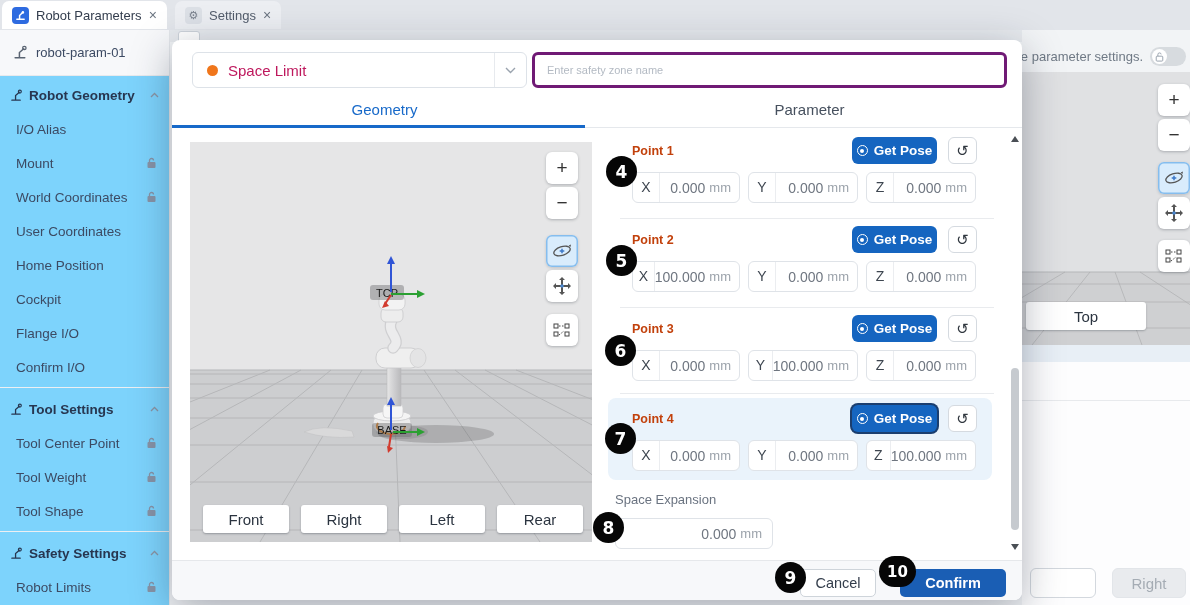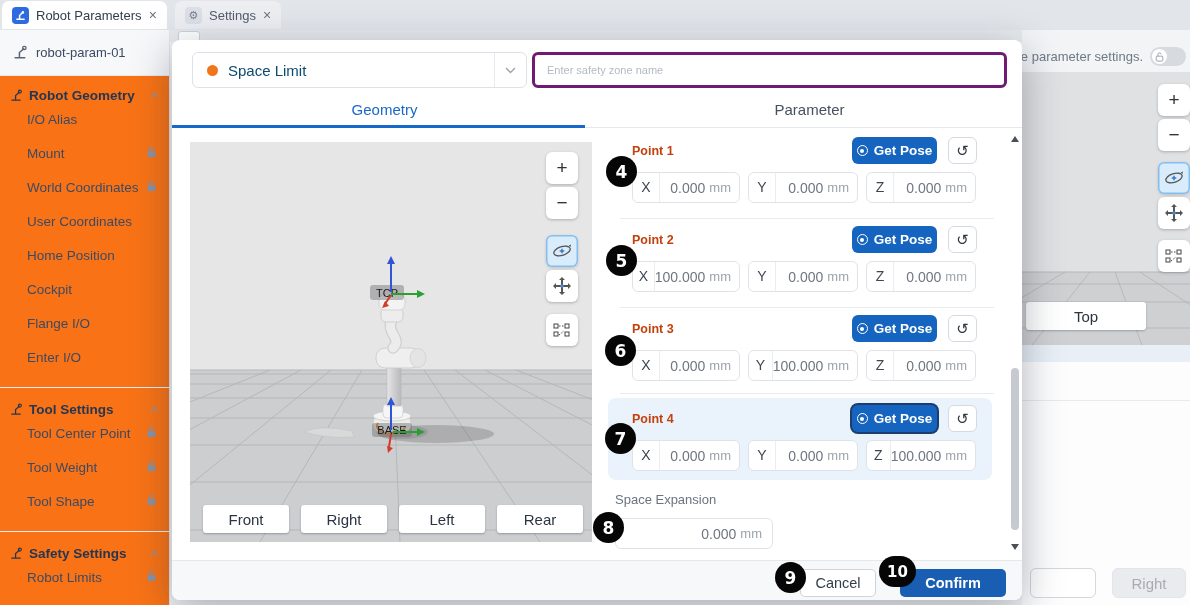--- a/index.html
+++ b/index.html
@@ -10,25 +10,25 @@
   .tabbar{position:absolute;left:0;top:0;width:1190px;height:30px;background:#E2E5EA;display:flex;align-items:center;z-index:5}
   .tab{height:28px;display:flex;align-items:center;gap:7px;padding:0 10px;border-radius:7px 7px 0 0;font-size:13px;cursor:default}
   .tab.active{background:#fff;color:#333D4D;min-width:165px;margin-left:2px}
   .tab.inactive{background:#ECEEF2;color:#525C6B;min-width:100px;margin-left:8px}
   .tab .close{margin-left:auto;color:#6B7480;font-size:14px;line-height:1}
   .app-ic{width:17px;height:17px;border-radius:4px;display:flex;align-items:center;justify-content:center;flex:0 0 auto}
   .app-ic.robot{background:#2E6BE0}
   .app-ic.gear{background:#DCE0E6;color:#7A828E;font-size:11px}
 
   
-  .sidebar{position:absolute;left:0;top:30px;width:170px;height:575px;background:#f97316;border-right:1px solid #E3E6EA;z-index:5}
+  .sidebar{position:absolute;left:0;top:30px;width:170px;height:575px;background:#7dd3fc;border-right:1px solid #E3E6EA;z-index:5}
   .project-row{height:46px;display:flex;align-items:center;gap:8px;padding:0 13px;border-bottom:1px solid #E8EAED;background:#F7F8FA;font-size:13px;color:#3C4A63}
   .side-head{height:34px;display:flex;align-items:center;gap:6px;padding:0 10px;font-weight:bold;color:#273650;font-size:13.5px}
   .side-head .chev{margin-left:auto}
-  .side-item{height:34px;display:flex;align-items:flex-start;padding-left:27px;padding-right:12px;font-size:13.5px;color:#3C4A63;cursor:pointer}
+  .side-item{height:34px;display:flex;align-items:center;padding-left:16px;padding-right:12px;font-size:13.5px;color:#3C4A63;cursor:pointer}
   .side-item .lock{margin-left:auto}
   .side-sec{padding-top:2px}
   .side-sec + .side-sec{border-top:1px solid #EDEFF2;margin-top:3px;padding-top:4px}
 
   
   .pg-strip{position:absolute;left:170px;top:30px;width:852px;height:12px;background:#E7EAEE;z-index:2}
   .mini-btn{position:absolute;left:178px;top:31px;width:22px;height:12px;background:#fff;border:1px solid #CDD3DA;border-radius:3px 3px 0 0;z-index:6}
   .bg-text{position:absolute;right:47px;top:49px;font-size:13px;color:#6F7985;white-space:nowrap;z-index:1}
   .toggle{position:absolute;left:1150px;top:47px;width:36px;height:19px;background:#D7DBDF;border-radius:10px;z-index:1}
   .toggle .knob{position:absolute;left:2px;top:2px;width:15px;height:15px;border-radius:50%;background:#fff;display:flex;align-items:center;justify-content:center}
@@ -39,21 +39,21 @@
   .bg-bluestrip{position:absolute;left:1022px;top:345px;width:168px;height:17px;background:#E8EFF6;z-index:1}
   .bg-panel{position:absolute;left:1022px;top:362px;width:168px;height:243px;background:#FDFDFE;z-index:1}
   .bg-panel .divline{position:absolute;left:0;top:38px;width:168px;height:1px;background:#E8EAED}
   .bg-ghostbtn{position:absolute;left:1030px;top:568px;width:66px;height:30px;background:#fff;border:1px solid #D3D8DE;border-radius:6px;z-index:1;cursor:pointer}
   .bg-save{position:absolute;left:1112px;top:568px;width:74px;height:30px;background:#E9EBEE;border:1px solid #E2E5E9;border-radius:6px;font-size:15px;color:#A5ACB4;z-index:1;font-family:inherit}
 
   
   .modal{position:absolute;left:172px;top:40px;width:850px;height:560px;background:#fff;border-radius:8px;box-shadow:0 10px 40px rgba(25,35,55,.35);z-index:10}
   .sel{position:absolute;left:20px;top:12px;width:335px;height:36px;border:1px solid #DDE2E8;border-radius:6px;display:flex;align-items:center;gap:10px;padding-left:14px;cursor:pointer;background:#fff}
   .sel .dot{width:11px;height:11px;border-radius:50%;background:#F0761B}
-  .sel .sel-label{font-size:15px;color:#0c4a6e}
+  .sel .sel-label{font-size:15px;color:#be185d}
   .sel .chevbox{margin-left:auto;width:32px;height:100%;border-left:1px solid #E7EAEE;display:flex;align-items:center;justify-content:center}
   .zname{position:absolute;left:360px;top:12px;width:475px;height:36px;border:3px solid #701a75;border-radius:6px;padding:0 12px;font-size:11px;color:#2F3A4C;font-family:inherit}
   .zname::placeholder{color:#B3BAC3}
   .mtabs{position:absolute;left:0;top:52px;width:850px;height:36px;border-bottom:1px solid #E5E8EC;display:flex}
   .mtab{width:425px;display:flex;align-items:center;justify-content:center;font-size:15px;color:#46505E;cursor:pointer}
   .mtab.on{color:#1769C9}
   .mtab-underline{position:absolute;left:0;top:85px;width:413px;height:3px;background:#1769C9}
 
   
   .viewer{position:absolute;left:18px;top:102px;width:402px;height:400px;background:#E5E5E6;overflow:hidden}
@@ -163,21 +163,21 @@
     <div class="side-item">
         <span>Home Position</span>
       </div>
     <div class="side-item">
         <span>Cockpit</span>
       </div>
     <div class="side-item">
         <span>Flange I/O</span>
       </div>
     <div class="side-item">
-        <span>Enter I/O</span>
+        <span>Confirm I/O</span>
       </div>
   </div>
 
   <div class="side-sec">
     <div class="side-head">
       <svg width="13" height="13" viewBox="0 0 14 14">
           <path d="M2 12h9M6 12V7l4-3.5" stroke="#273650" stroke-width="1.4" fill="none" stroke-linecap="round"></path>
           <circle cx="10.6" cy="2.8" r="1.6" fill="none" stroke="#273650" stroke-width="1.2"></circle>
         </svg>
       <span>Tool Settings</span>

